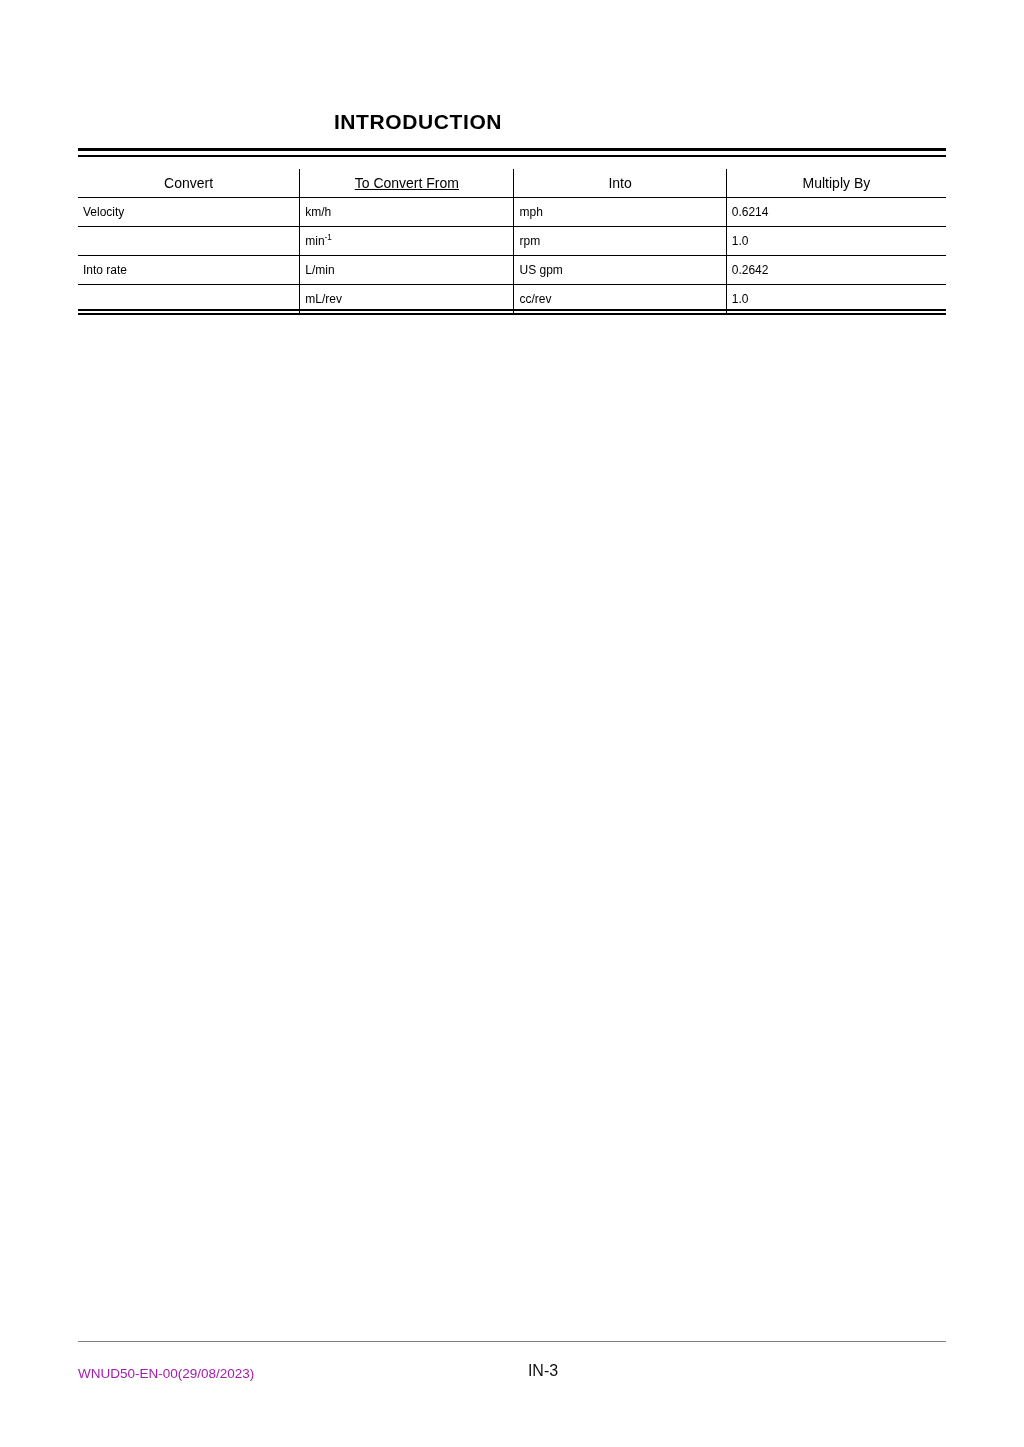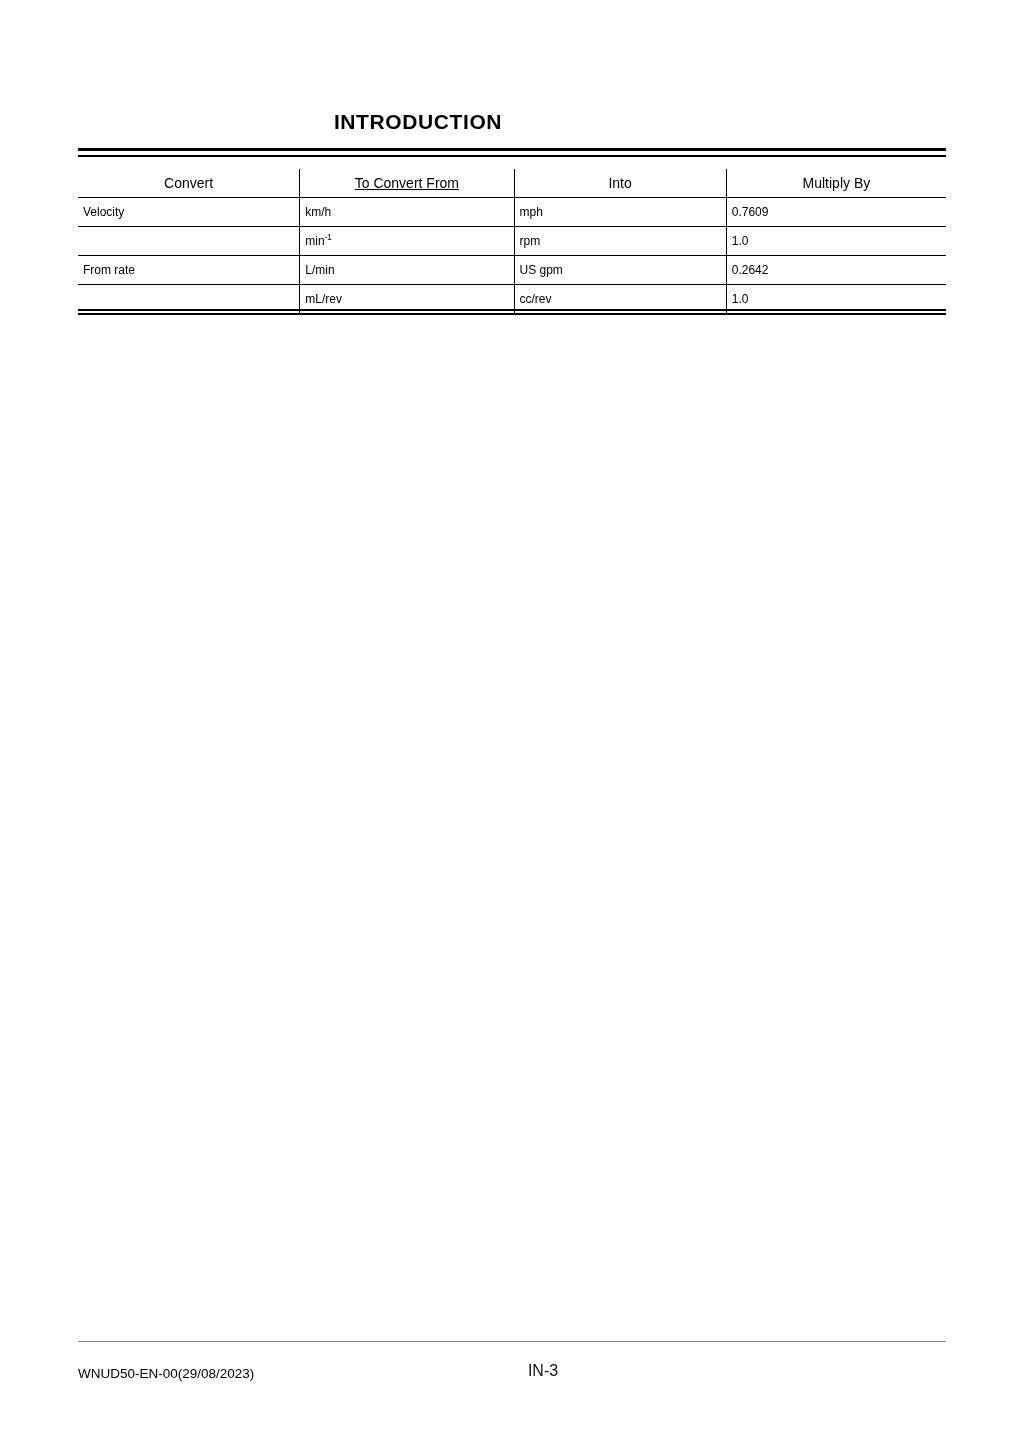--- a/index.html
+++ b/index.html
@@ -106,21 +106,21 @@
     top: 1341px;
     width: 868px;
     height: 1px;
     background: #808080;
   }
   .footer-left {
     position: absolute;
     left: 78px;
     top: 1366px;
     font-size: 13.5px;
-    color: #000000;
+    color: #a21caf;
   }
   .footer-center {
     position: absolute;
     left: 0;
     top: 1362px;
     width: 1024px;
     text-align: center;
     font-size: 16px;
     color: #111111;
     padding-left: 31px;
@@ -143,30 +143,30 @@
         <th class="col-f">To Convert From</th>
         <th class="col-i">Into</th>
         <th class="col-m">Multiply By</th>
       </tr>
     </thead>
     <tbody>
       <tr>
         <td>Velocity</td>
         <td><span>km/h</span><sup></sup></td>
         <td>mph</td>
-        <td>0.7609</td>
+        <td>0.6214</td>
       </tr>
       <tr>
         <td></td>
         <td><span>min</span><sup>-1</sup></td>
         <td>rpm</td>
         <td>1.0</td>
       </tr>
       <tr>
-        <td>From rate</td>
+        <td>Into rate</td>
         <td><span>L/min</span><sup></sup></td>
         <td>US gpm</td>
         <td>0.2642</td>
       </tr>
       <tr>
         <td></td>
         <td><span>mL/rev</span><sup></sup></td>
         <td>cc/rev</td>
         <td>1.0</td>
       </tr>

